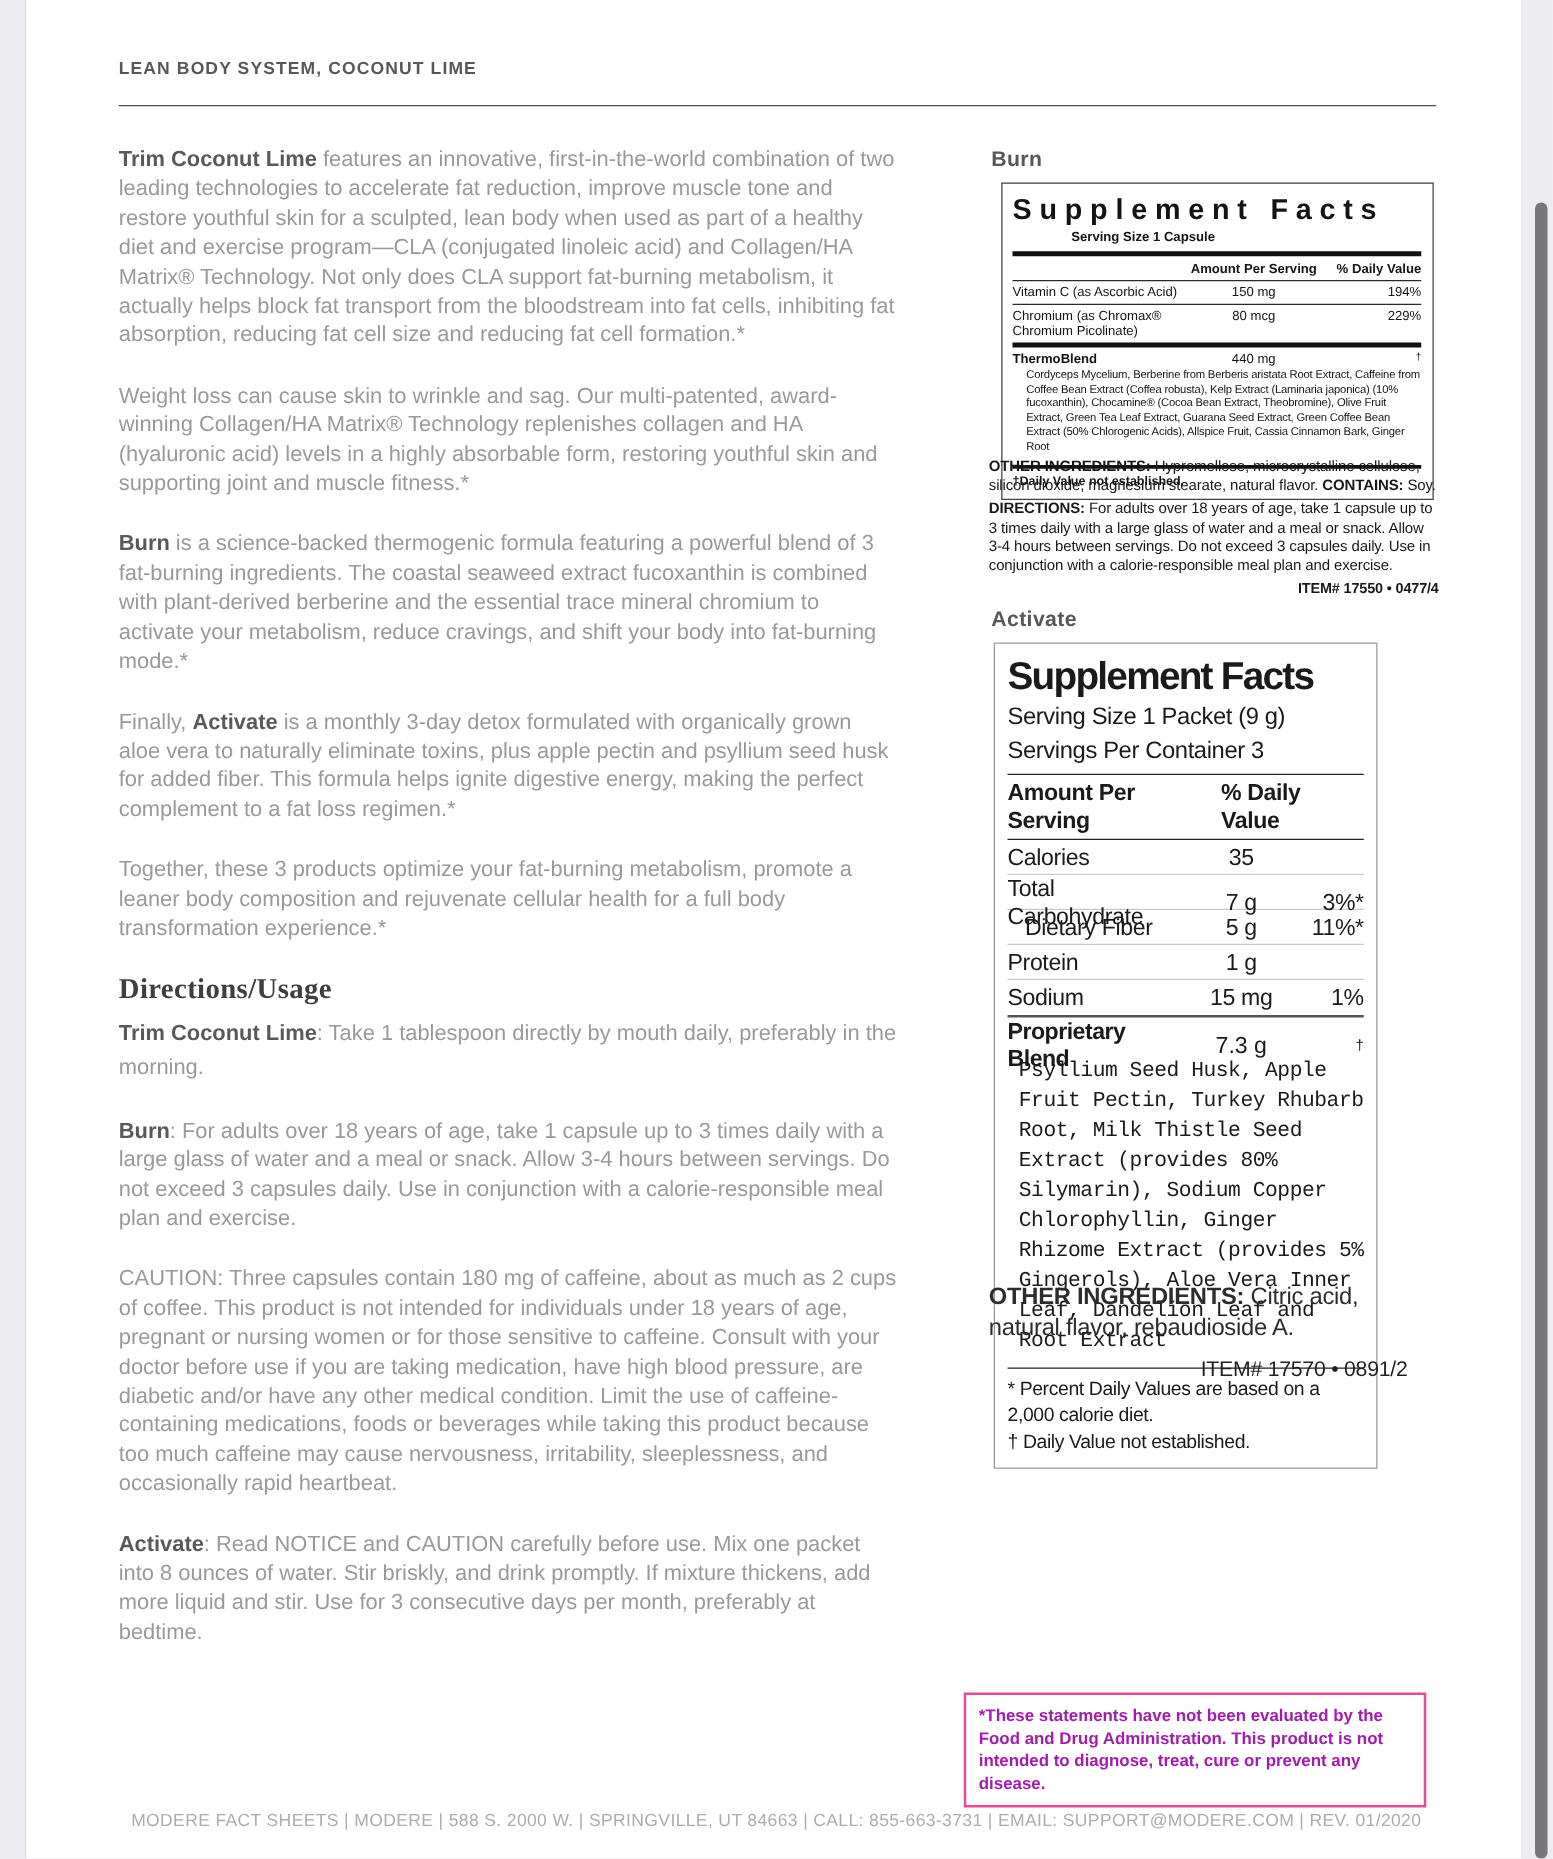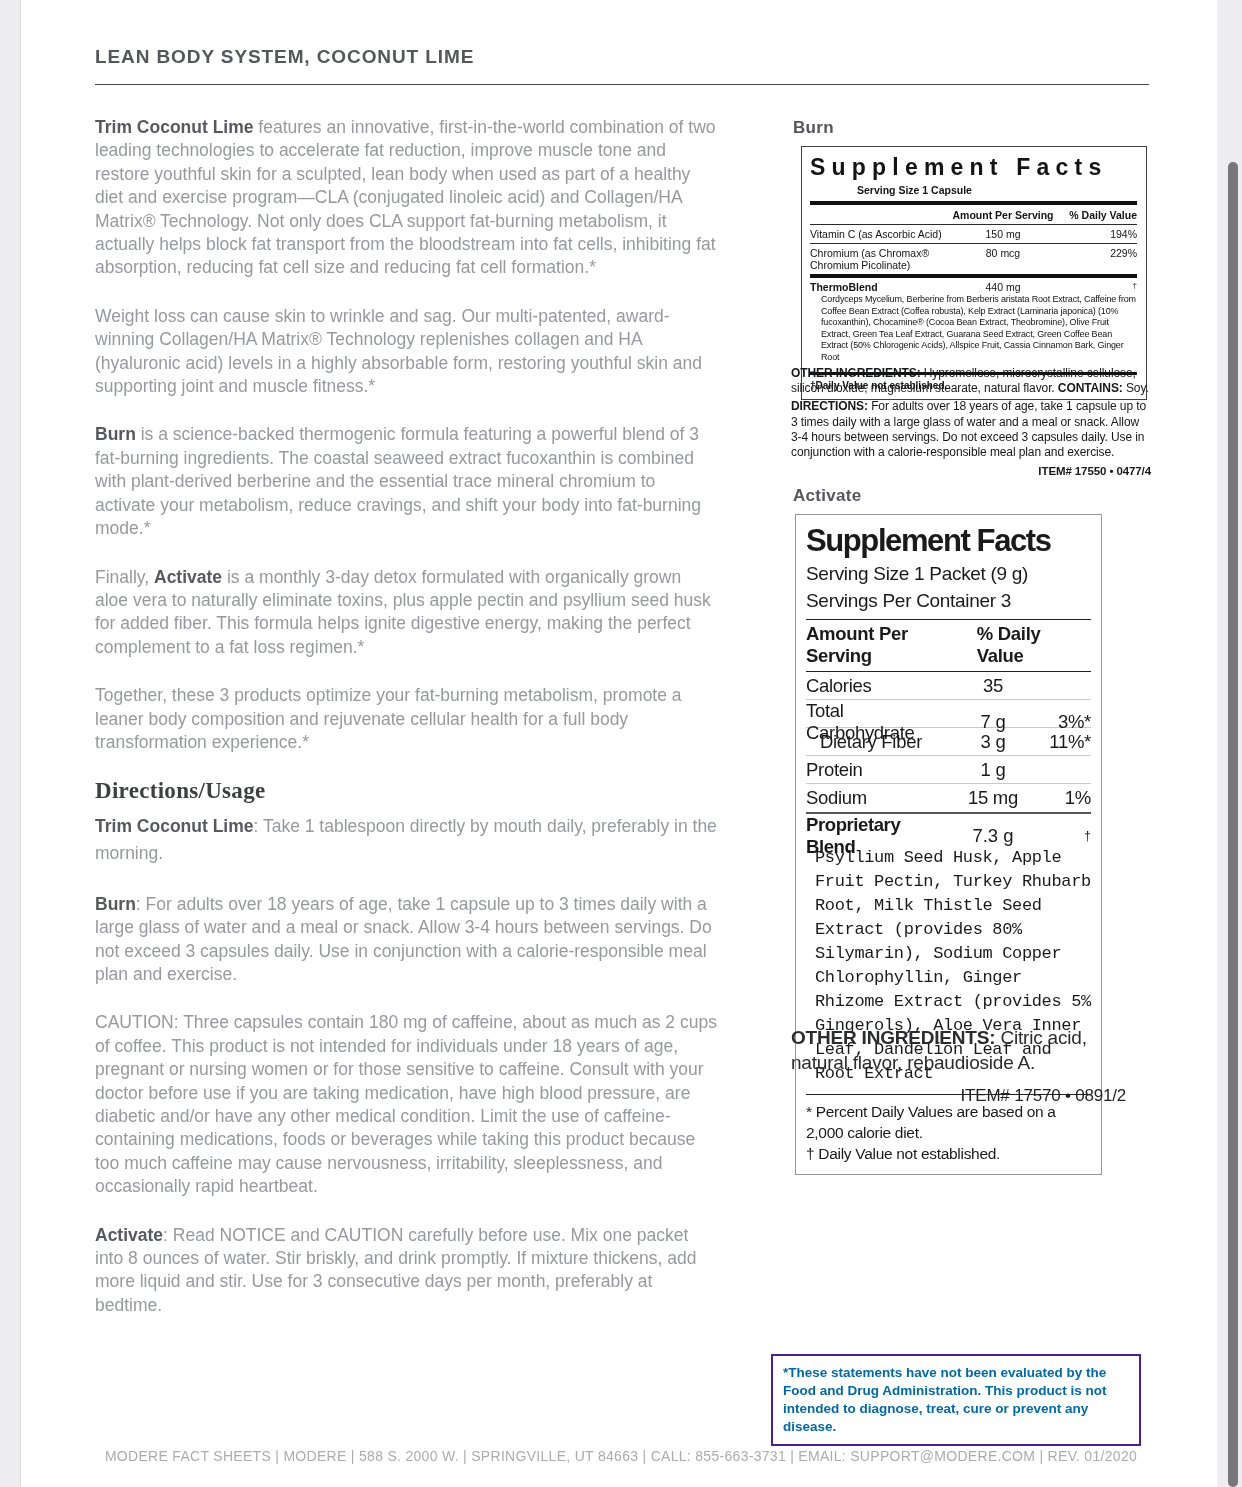--- a/index.html
+++ b/index.html
@@ -8,21 +8,21 @@
     position:relative; width:1242px; height:1487px; overflow:hidden;
     background:#ececf1; font-family:"Liberation Sans", sans-serif;
   }
   .page {
     position:absolute; left:20px; top:0; width:1197px; height:1487px;
     background:#ffffff; border-left:1px solid #d9d9de;
   }
   
   .page-title {
     position:absolute; left:74px; top:46px; width:1054px;
-    font-size:19px; font-weight:bold; letter-spacing:0.9px; color:#55575b;
+    font-size:14px; font-weight:bold; letter-spacing:0.9px; color:#55575b;
   }
   .title-rule {
     position:absolute; left:74px; top:84px; width:1054px; height:0;
     border-top:1.5px solid #4a4b4e;
   }
   
   .left-col {
     position:absolute; left:74px; top:116px; width:624px;
     font-size:17.5px; line-height:23.4px; color:#97999c;
   }
@@ -114,22 +114,22 @@
   
   .activate-other {
     position:absolute; left:770px; top:1025px; width:335px;
     font-size:19px; line-height:25px; color:#2b2c2e; letter-spacing:-0.2px;
   }
   .activate-other .lbl { font-weight:bold; }
   .activate-item { text-align:right; margin-top:8px; font-size:17px; color:#1f2022; }
   
   .fda-box {
     position:absolute; left:750px; top:1354px; width:370px;
-    border:2px solid #4c1d95; padding:8px 10px;
-    font-size:13.5px; line-height:18px; font-weight:bold; color:#0369a1;
+    border:2px solid #ec4899; padding:8px 10px;
+    font-size:13.5px; line-height:18px; font-weight:bold; color:#a21caf;
   }
   
   .footer {
     position:absolute; left:40px; top:1448px; width:1120px; text-align:center;
     font-size:14px; color:#aaacae; letter-spacing:0.3px; white-space:nowrap;
   }
   
   .scroll-track {
     position:absolute; right:0; top:0; width:25px; height:1487px; background:#ececf1;
   }
@@ -216,21 +216,21 @@
         <span class="amt">35</span>
         <span class="dv"></span>
       </div>
       <div class="af-row">
         <span class="name">Total Carbohydrate</span>
         <span class="amt">7 g</span>
         <span class="dv">3%*</span>
       </div>
       <div class="af-row indent">
         <span class="name">Dietary Fiber</span>
-        <span class="amt">3 g</span>
+        <span class="amt">5 g</span>
         <span class="dv">11%*</span>
       </div>
       <div class="af-row">
         <span class="name">Protein</span>
         <span class="amt">1 g</span>
         <span class="dv"></span>
       </div>
       <div class="af-row last">
         <span class="name">Sodium</span>
         <span class="amt">15 mg</span>

